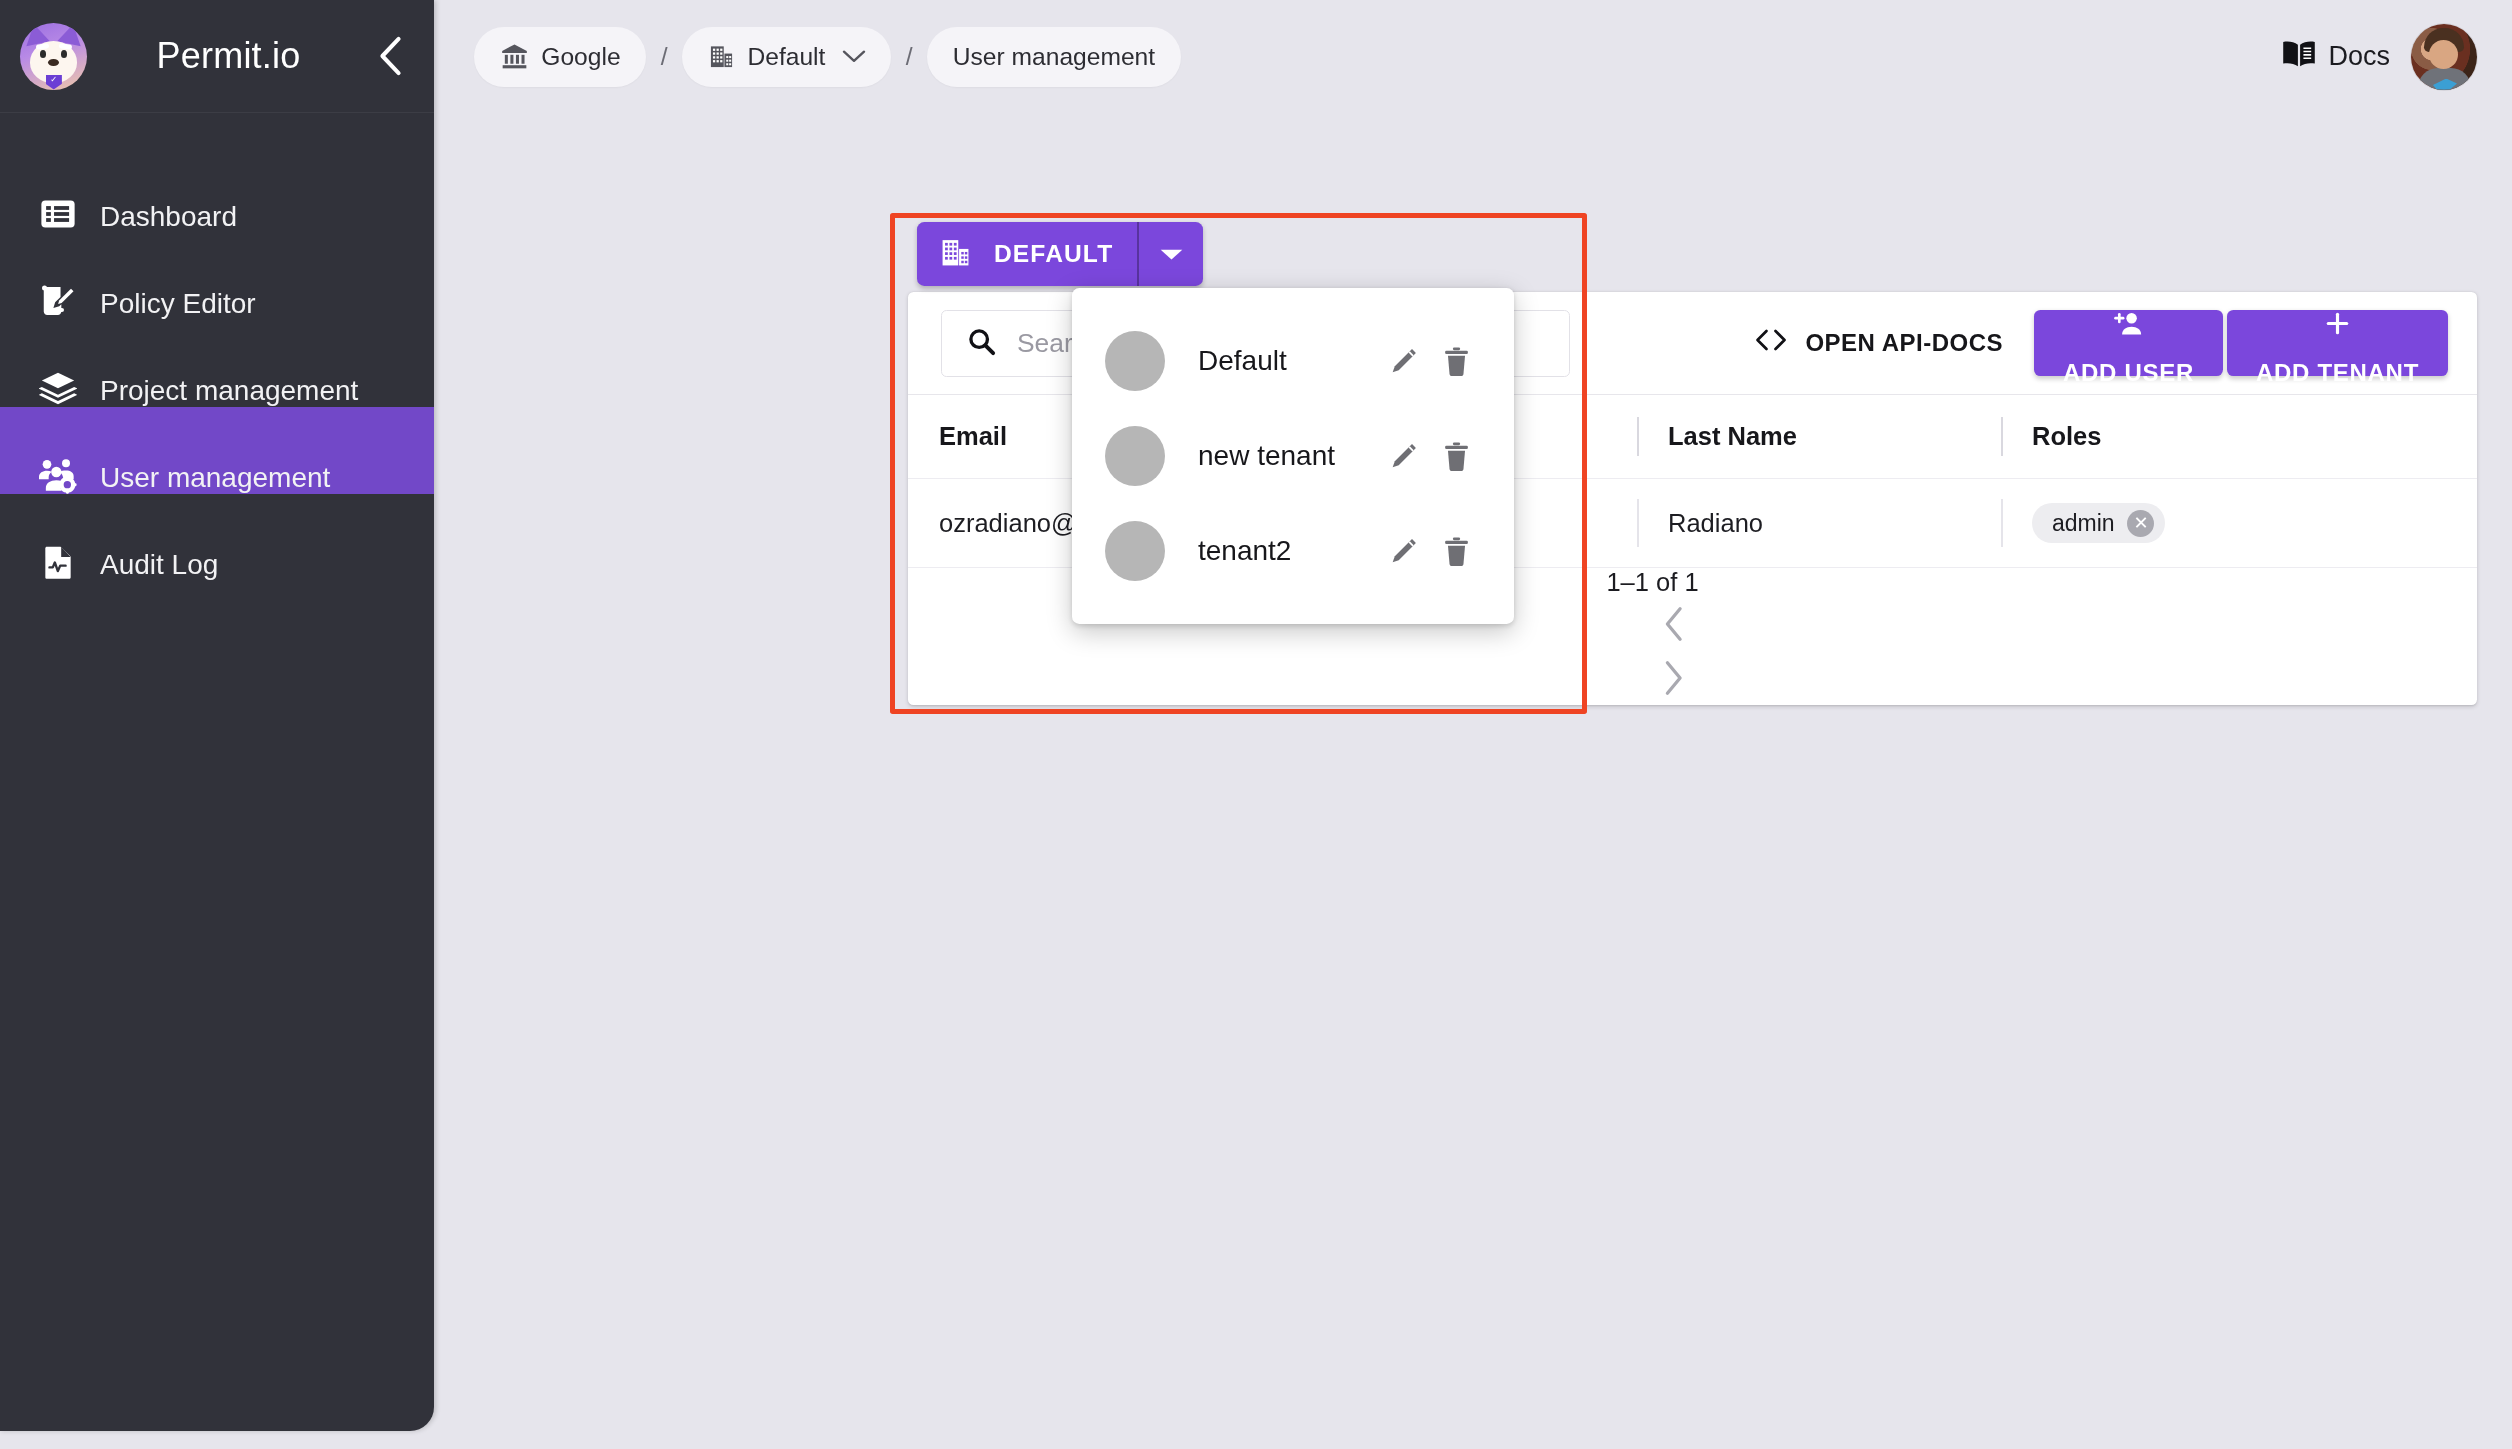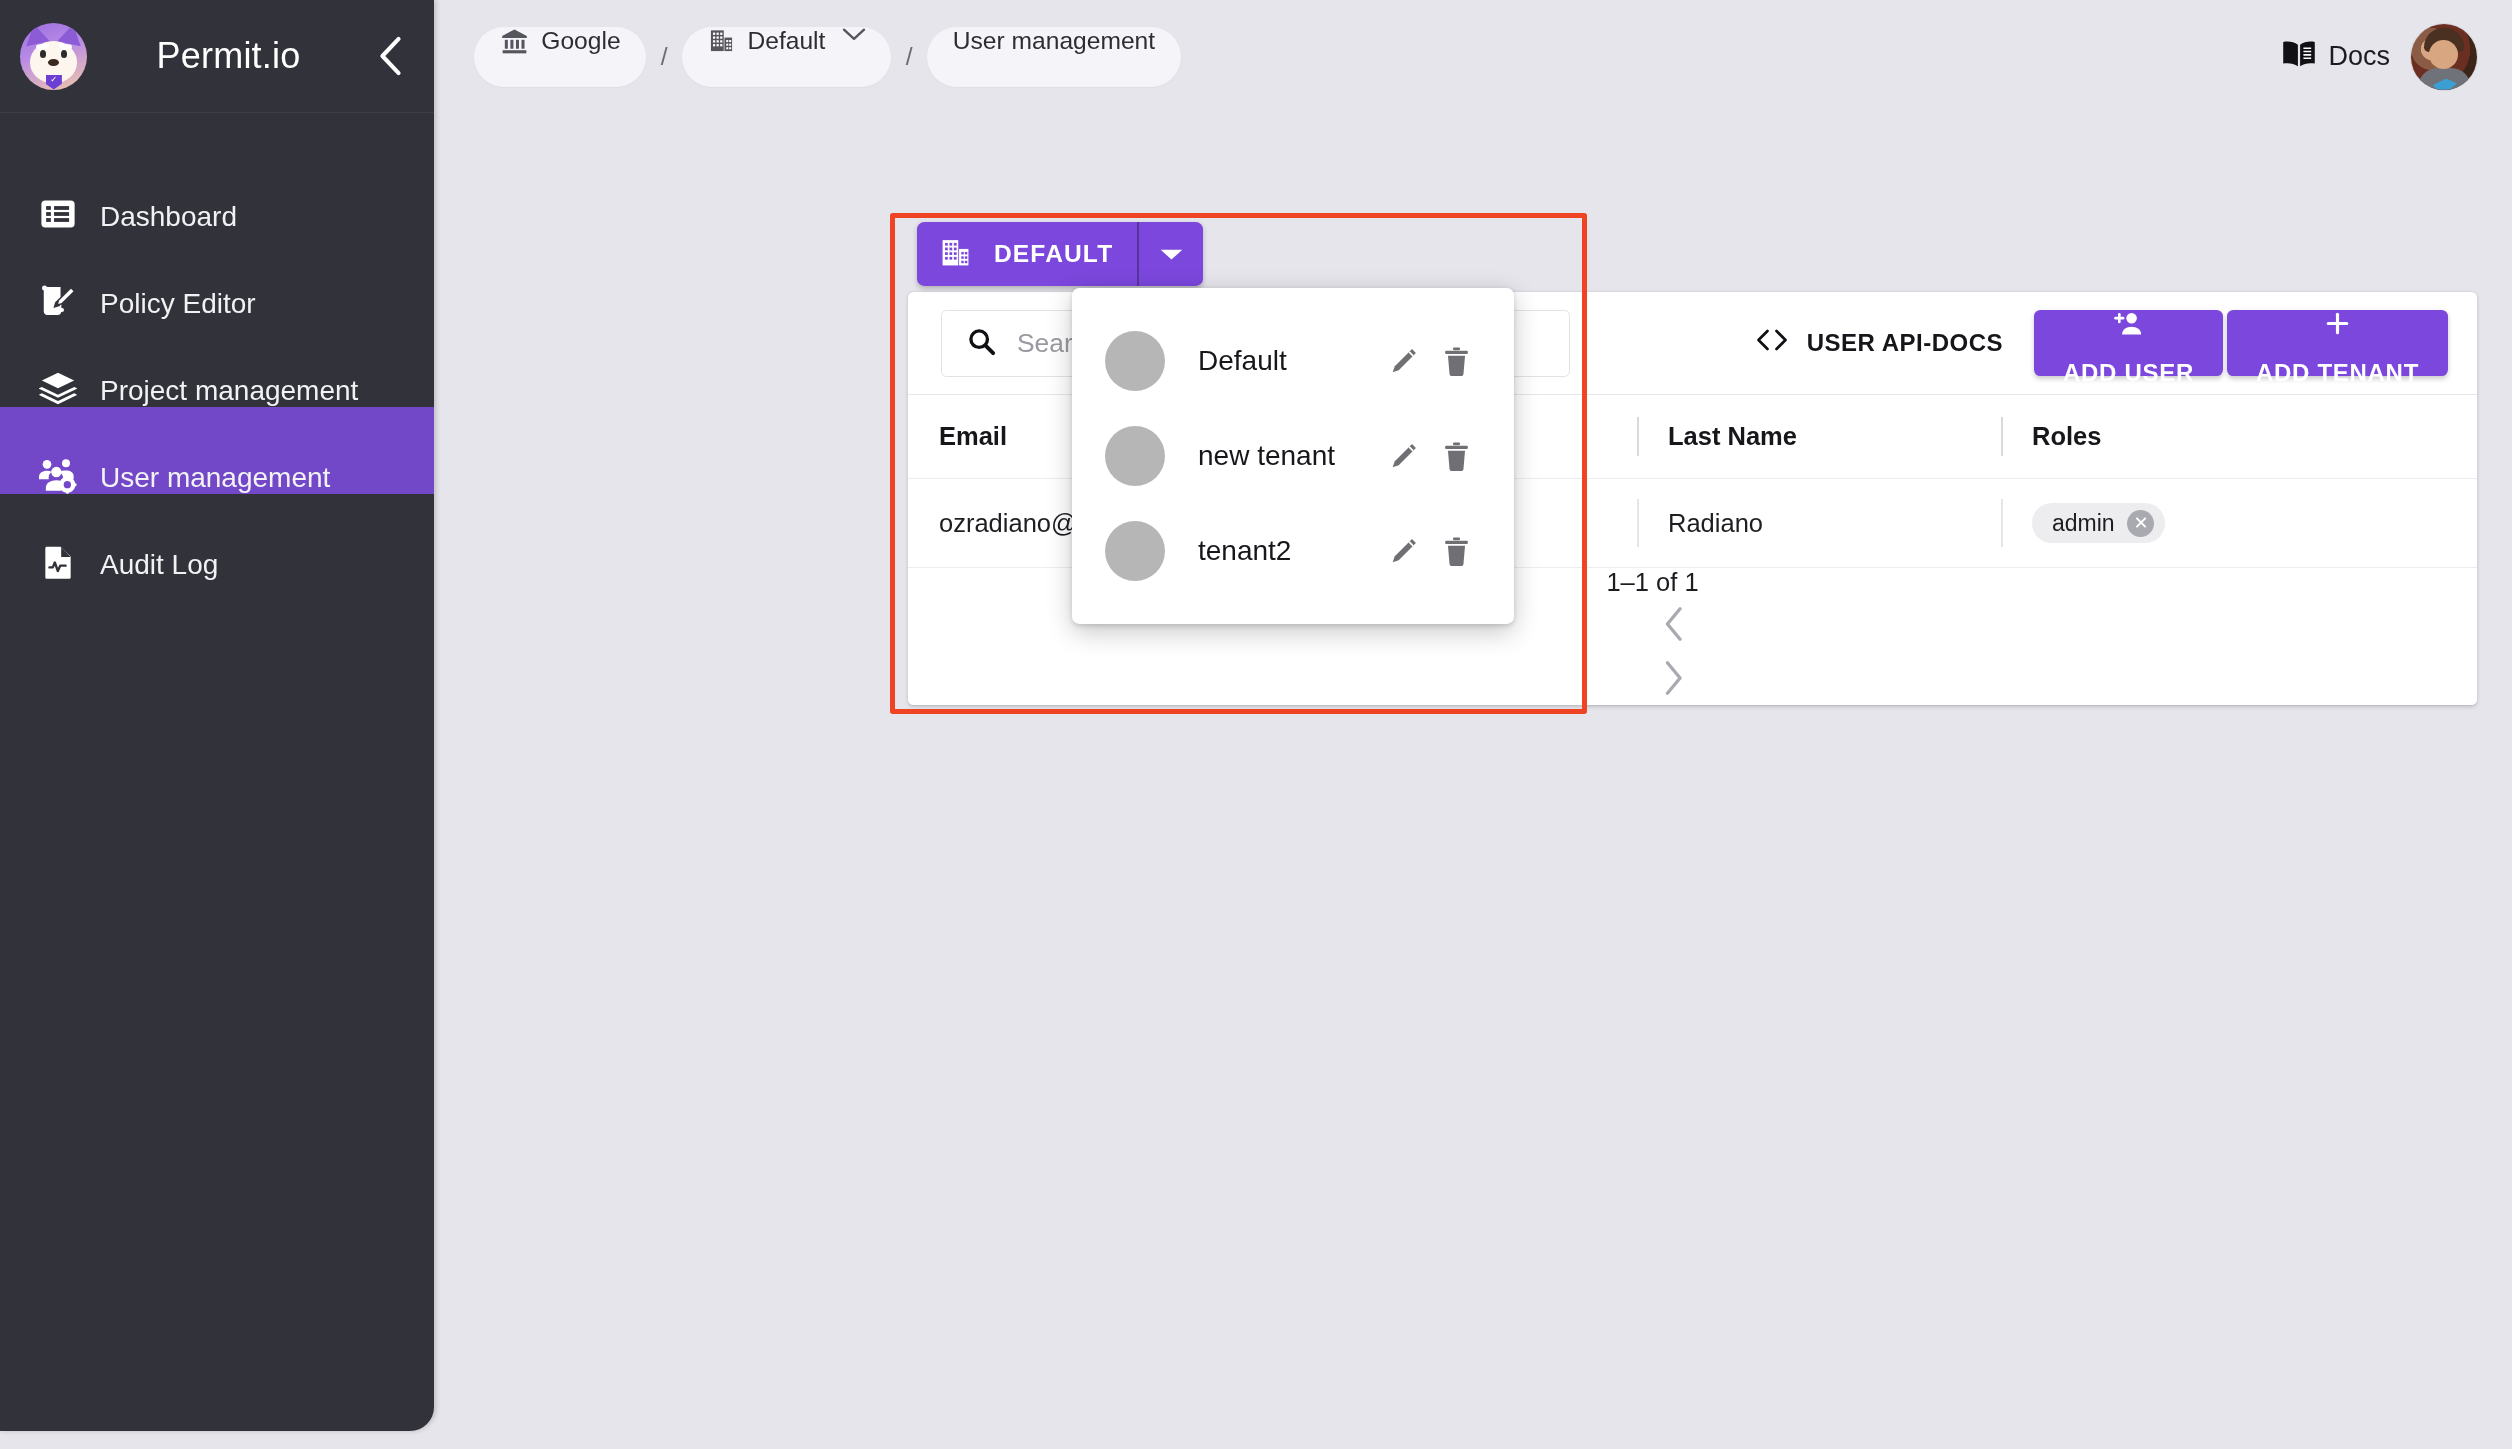--- a/index.html
+++ b/index.html
@@ -86,21 +86,21 @@
   
   .main { position: absolute; left: 434px; top: 0; right: 0; bottom: 0; }
 
   
   .topbar {
     height: 113px; display: flex; align-items: center;
     padding: 0 35px 0 40px;
   }
   .crumbs { display: flex; align-items: center; }
   .crumb {
-    display: flex; gap: 12.8px;
+    display: flex; align-items: center; gap: 12.8px;
     background: #f5f4f8; border-radius: 36px;
     height: 60px; padding: 0 25.5px;
     font-size: 24.6px; color: #2d2d33; cursor: pointer;
     box-shadow: 0 0.9px 1.8px rgba(0,0,0,.04);
   }
   .crumb-sep { color: #6c6c75; font-size: 24.6px; margin: 0 14.6px; }
   .crumb svg { display:block; }
   .crumb .chev { margin-left: 3.6px; }
   .topbar-spacer { flex: 1; }
   .docs-btn {
@@ -456,21 +456,21 @@
             <input type="text" placeholder="Search" style="">
           </div>
           <div class="toolbar-spacer"></div>
           <div class="api-docs-btn">
             <span>
               <svg width="36" height="24" viewBox="0 0 32 20">
                   <path d="M12 2 4 10 12 18" stroke="#111115" stroke-width="2.4" fill="none" stroke-linecap="round" stroke-linejoin="round"></path>
                   <path d="M20 2 28 10 20 18" stroke="#111115" stroke-width="2.4" fill="none" stroke-linecap="round" stroke-linejoin="round"></path>
                 </svg>
             </span>
-            <span>USER API-DOCS</span>
+            <span>OPEN API-DOCS</span>
           </div>
           <button class="pill-btn">
             <span>
               <svg width="31" height="27" viewBox="0 0 26 22" fill="#ffffff">
                   <circle cx="15.6" cy="6.6" r="4.4"></circle>
                   <path d="M7.6 20.2c0-4 3.6-6.4 8-6.4s8 2.4 8 6.4Z"></path>
                   <rect x="1" y="5.4" width="8.6" height="2.2" rx="1.1"></rect>
                   <rect x="4.2" y="2.2" width="2.2" height="8.6" rx="1.1"></rect>
                 </svg>
             </span>

